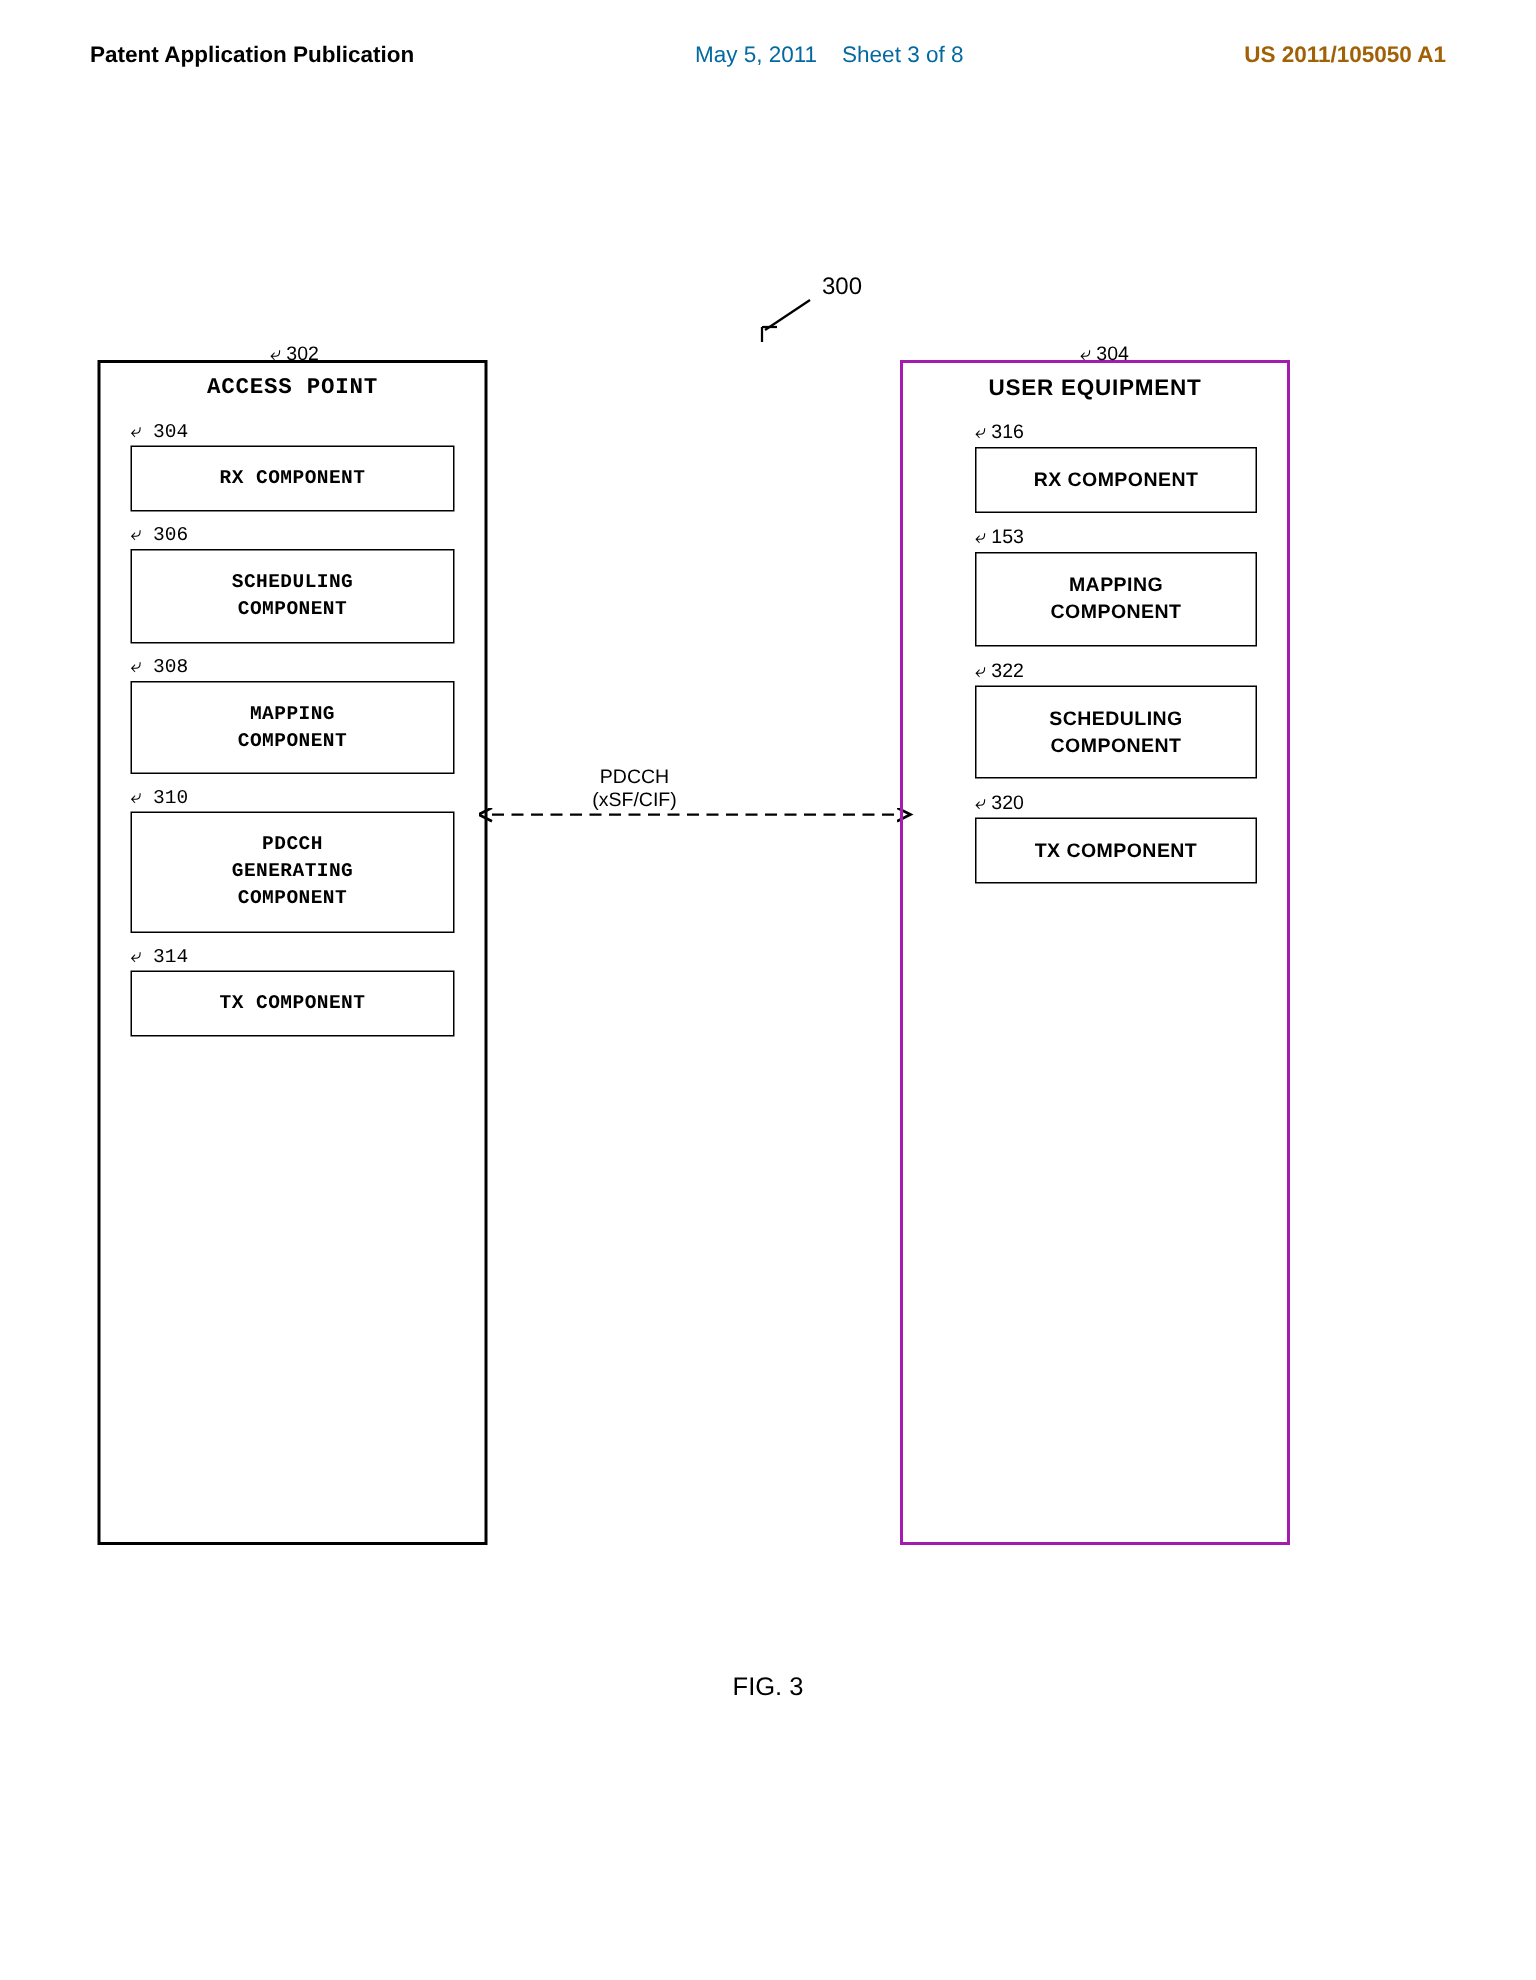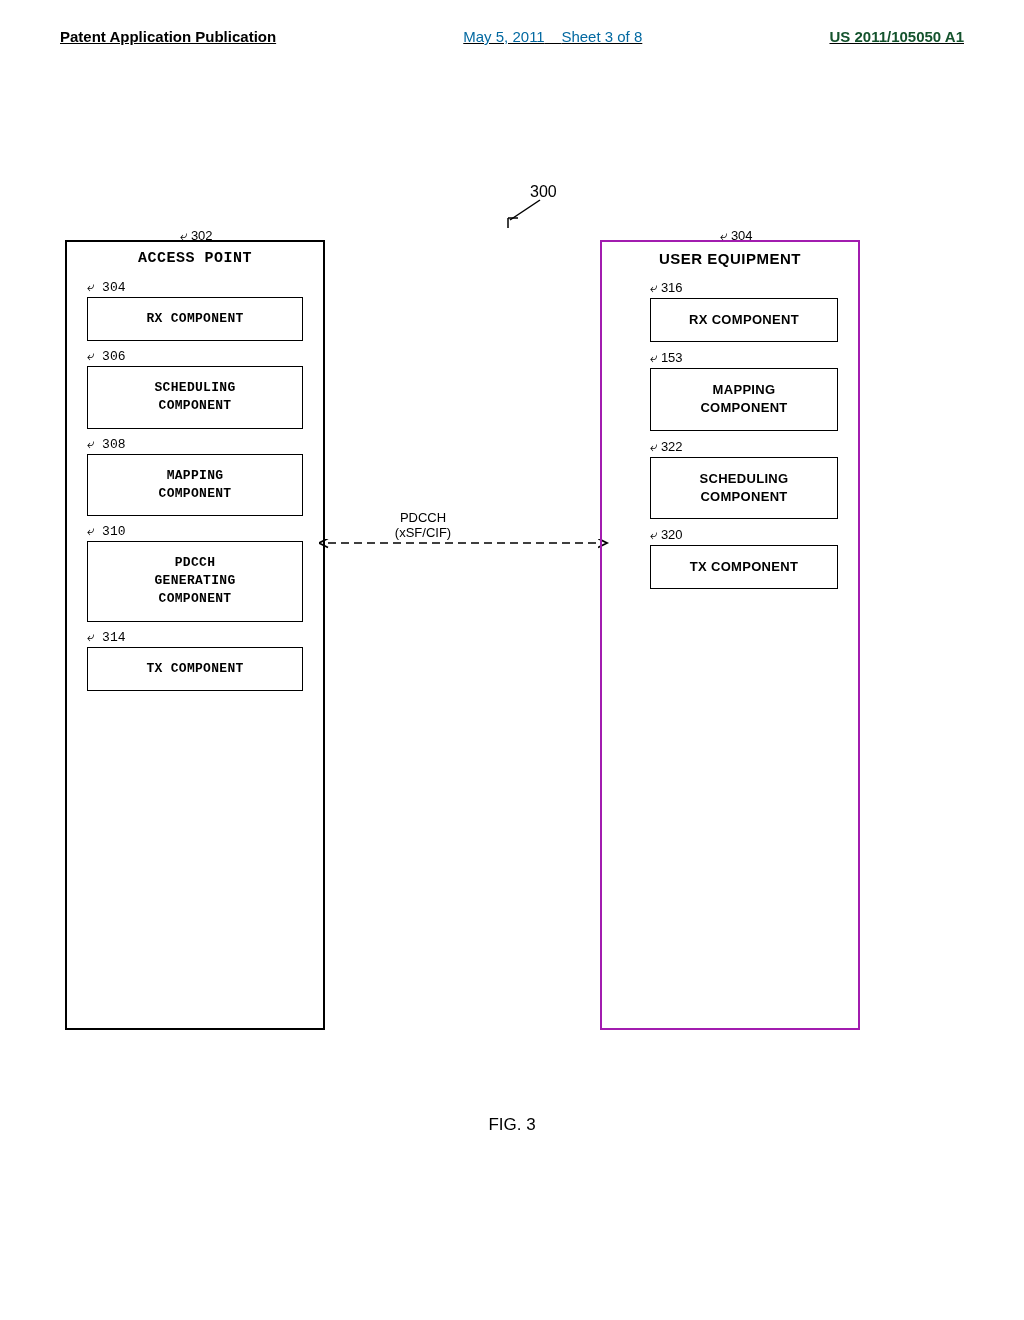--- a/index.html
+++ b/index.html
@@ -11,34 +11,33 @@
       position: relative;
       overflow: hidden;
     }
 
     
     .header {
       display: flex;
       justify-content: space-between;
       align-items: flex-start;
       padding: 28px 60px 0 60px;
-      text-decoration: underline;
     }
     .header-left {
       font-size: 15px;
       font-weight: bold;
       color: #000;
     }
     .header-center {
       font-size: 15px;
       color: #0369a1;
     }
     .header-right {
       font-size: 15px;
-      color: #14532d;
+      color: #a16207;
       font-weight: bold;
     }
 
     
     .diagram-area {
       position: relative;
       width: 100%;
       height: 1150px;
       margin-top: 20px;
     }
@@ -152,21 +151,21 @@
         <path d="M6,0 L0,3 L6,6" fill="none" stroke="#000" stroke-width="1.2"></path>
       </marker>
       <marker id="arrowRight" markerWidth="8" markerHeight="8" refX="0" refY="3" orient="auto">
         <path d="M0,0 L6,3 L0,6" fill="none" stroke="#000" stroke-width="1.2"></path>
       </marker>
     </defs>
     <line x1="328" y1="478" x2="598" y2="478" stroke="#000" stroke-width="1.5" stroke-dasharray="8,5" marker-start="url(#arrowLeft)" marker-end="url(#arrowRight)"></line>
 
   </svg>
 
-  <div style="position:absolute; top:118px; left:530px; font-size:16px;">300</div>
+  <div style="position:absolute; top:118px; left:548px; font-size:16px;">300</div>
 
   <div class="ap-box">
     <div class="box-title">ACCESS POINT</div>
     <div class="ap-components">
 
       <div class="comp-wrapper">
         <span class="comp-ref">⤶ 304</span>
         <div class="component-box">RX COMPONENT</div>
       </div>
 

